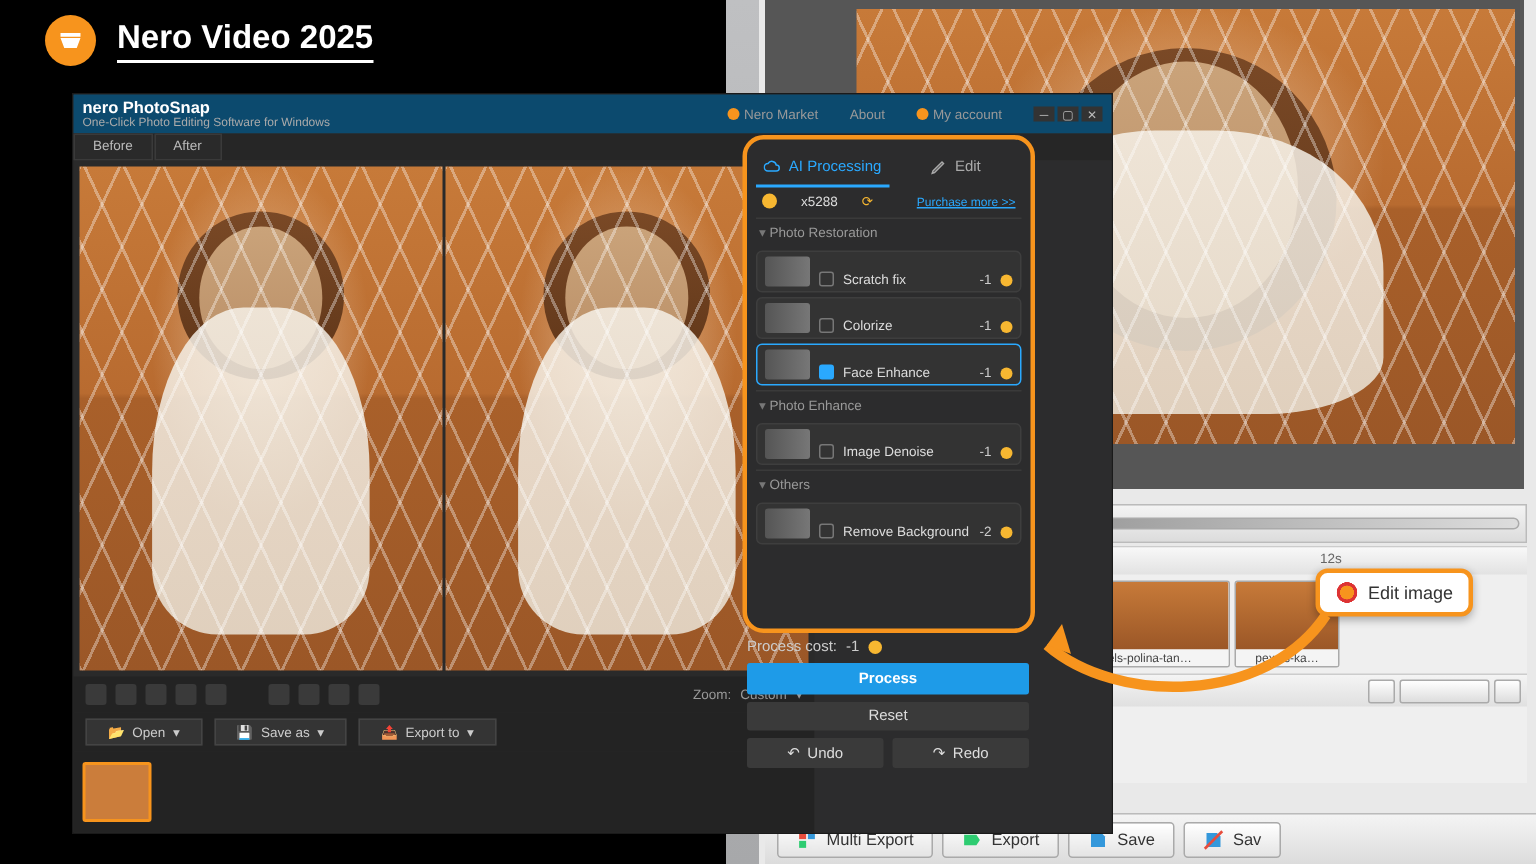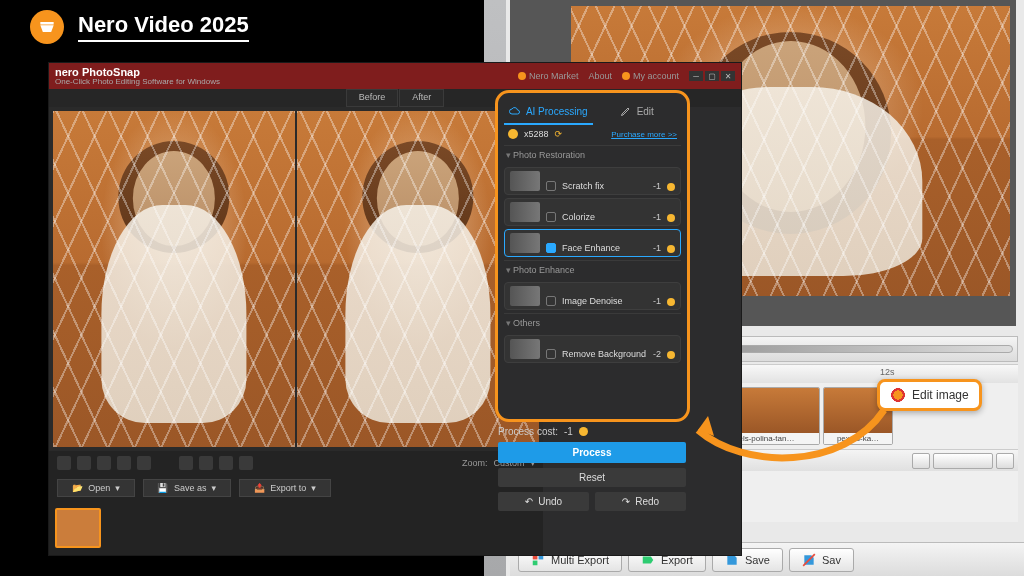--- a/index.html
+++ b/index.html
@@ -4,29 +4,29 @@
 <style>
   *{box-sizing:border-box;margin:0;padding:0;font-family:"Segoe UI",Arial,sans-serif}
   body{width:1024px;height:576px;background:#000;position:relative;overflow:hidden;color:#ddd}
   
   .banner{position:absolute;top:10px;left:30px;display:flex;align-items:center;gap:14px}
   .banner .logo{width:34px;height:34px;border-radius:50%;background:#f7941d;display:flex;align-items:center;justify-content:center}
   .banner .logo svg{width:20px;height:20px}
   .banner h1{color:#fff;font-size:22px;font-weight:700;border-bottom:2px solid #fff;padding-bottom:2px}
   
   .photosnap{position:absolute;top:62px;left:48px;width:694px;height:494px;background:#2f2f30;border:1px solid #1a1a1a;display:flex;flex-direction:column;font-size:10px}
-  .ps-titlebar{height:26px;background:#7f1d1d;display:flex;align-items:center;padding:0 6px;gap:0}
+  .ps-titlebar{height:26px;background:#0c4a6e;display:flex;align-items:center;padding:0 6px;gap:11px}
   .ps-titlebar .brand{color:#fff;font-weight:700;font-size:11px}
   .ps-titlebar .sub{font-size:8px;color:#aaa;line-height:1}
   .ps-titlebar .spacer{flex:1}
   .ps-titlebar .toplink{color:#999;font-size:9px;margin-right:10px;display:flex;align-items:center;gap:3px}
   .ps-titlebar .toplink .dot{width:8px;height:8px;border-radius:50%;background:#f7941d}
   .winbtns{display:flex;gap:2px}
   .winbtns span{width:14px;height:10px;background:#333;color:#bbb;font-size:8px;display:flex;align-items:center;justify-content:center}
-  .ps-tabbar{height:18px;background:#262626;display:flex;justify-content:center;gap:1px}
+  .ps-tabbar{height:18px;background:#262626;display:flex;gap:1px}
   .ps-tabbar span{padding:2px 12px;font-size:9px;color:#bbb;border:1px solid #3a3a3a;background:#2a2a2a}
   .ps-body{flex:1;display:flex;background:#2a2a2a}
   .ps-main{flex:1;display:flex;flex-direction:column}
   .preview{flex:1;display:flex;gap:2px;padding:4px}
   .photo{flex:1;background:linear-gradient(#c77a39 0%,#b86b30 45%,#a9602a 46%,#9b5727 100%);position:relative;overflow:hidden}
   .photo::before{content:"";position:absolute;inset:0;background:radial-gradient(ellipse 55% 65% at 50% 35%,rgba(255,240,220,.55),transparent 55%);}
   .photo::after{content:"";position:absolute;inset:0;background:repeating-linear-gradient(65deg,rgba(255,255,255,.35) 0 2px,transparent 2px 24px),repeating-linear-gradient(-65deg,rgba(255,255,255,.35) 0 2px,transparent 2px 24px);mix-blend-mode:screen}
   .photo .fig{position:absolute;left:50%;top:28%;transform:translateX(-50%);width:60%;height:65%;background:linear-gradient(#f6f1e8,#ece5d8);border-radius:42% 42% 30% 30%/50% 50% 20% 20%;opacity:.85}
   .photo .head{position:absolute;left:50%;top:12%;transform:translateX(-50%);width:34%;aspect-ratio:1/1.15;border-radius:50%;background:linear-gradient(#caa37a,#b98e66)}
   .photo .hair{position:absolute;left:50%;top:9%;transform:translateX(-50%);width:46%;aspect-ratio:1/1;border-radius:50%;background:linear-gradient(#7a4926,#5e3518);z-index:-0}
@@ -37,21 +37,21 @@
   .ps-actionbar{height:26px;background:#232323;display:flex;align-items:center;padding:0 8px;gap:8px}
   .ps-actionbar .btn{background:#343434;border:1px solid #444;padding:3px 14px;font-size:9px;color:#ccc;display:flex;align-items:center;gap:5px}
   .ps-status{height:16px;background:#1c1c1c;color:#888;font-size:8px;padding:2px 6px;white-space:nowrap;overflow:hidden}
   .thumbs{height:54px;background:#232323;display:flex;align-items:center;padding:6px;gap:6px}
   .thumbs .t{width:46px;height:40px;background:#cb7d3b;border:2px solid #f7941d;border-radius:2px}
   
   .ai-wrap{position:absolute;top:90px;left:495px;width:195px;height:332px;border:3px solid #f7941d;border-radius:14px;padding:6px;background:#2c2c2d}
   .ai-tabs{display:flex;height:26px}
   .ai-tabs .tab{flex:1;display:flex;align-items:center;justify-content:center;gap:5px;font-size:10px;color:#aaa;border-bottom:2px solid transparent}
   .ai-tabs .tab.active{color:#2aa9ff;border-bottom-color:#2aa9ff}
-  .credits{display:flex;align-items:center;gap:6px;font-size:9px;padding:4px 4px 6px}
+  .credits{display:flex;align-items:center;gap:16px;font-size:9px;padding:4px 4px 6px}
   .credits .coin{width:10px;height:10px;border-radius:50%;background:#f7b731}
   .credits .buy{margin-left:auto;color:#2aa9ff;text-decoration:underline;font-size:8px}
   .section-h{font-size:9px;color:#999;padding:4px 2px;border-top:1px solid #3a3a3a}
   .opt{display:flex;align-items:flex-end;gap:6px;background:#333;border:1px solid #3e3e3e;border-radius:4px;padding:3px 5px;margin:3px 0}
   .opt.sel{border-color:#2aa9ff}
   .opt .thumb{width:30px;height:20px;background:linear-gradient(90deg,#555,#777);border-radius:2px}
   .opt .cb{width:10px;height:10px;border:1px solid #777;border-radius:2px}
   .opt.sel .cb{background:#2aa9ff;border-color:#2aa9ff}
   .opt .lbl{font-size:9px;flex:1;color:#ddd}
   .opt .cost{font-size:9px;color:#ccc}

